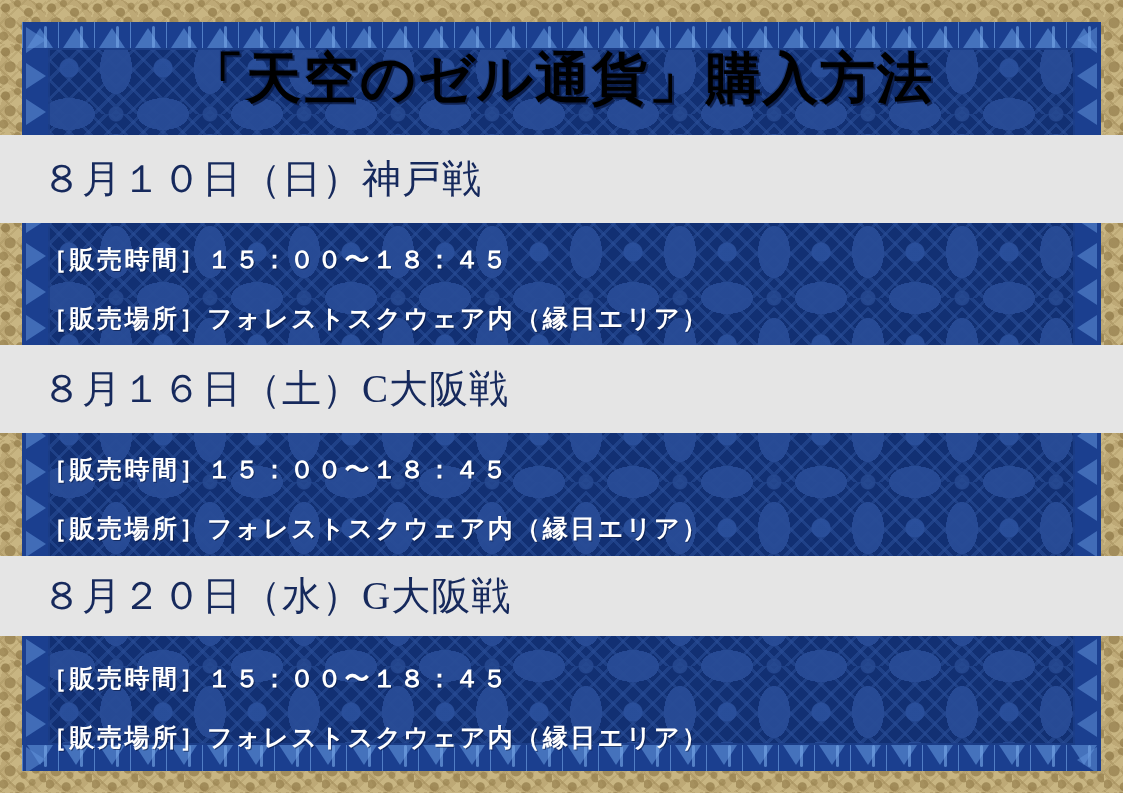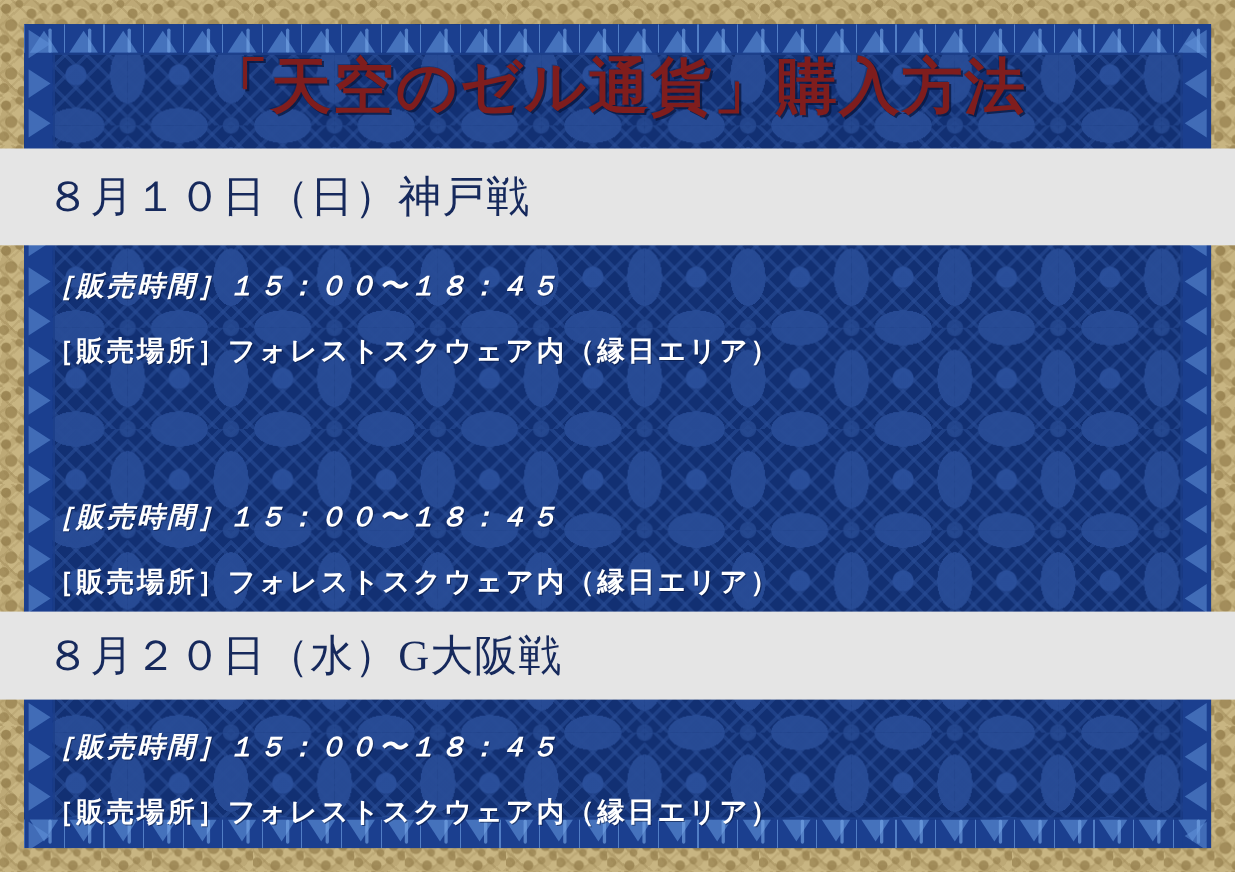--- a/index.html
+++ b/index.html
@@ -128,21 +128,21 @@
 
   
   .content { position:absolute; inset:0; }
 
   
   .title-area {
     position:absolute; left:0; right:0; top:22px; height:113px;
     display:flex; align-items:center; justify-content:center;
   }
   .title-text {
-    color:#7f1d1d;
+    color:#000000;
     font-size:55px;
     font-weight:bold;
     letter-spacing:2px;
     text-shadow:2px 2px 0 rgba(8,22,60,.75), -1px -1px 0 rgba(8,22,60,.35);
     white-space:nowrap;
   }
 
   
   .date-band {
     position:absolute; left:0; right:0;
@@ -172,21 +172,21 @@
 
   
   #band-1 { top:135px; height:88px; }
   #band-2 { top:345px; height:88px; }
   #band-3 { top:556px; height:80px; }
 
   #info-1 { top:223px; height:122px; }
   #info-2 { top:433px; height:123px; }
   #info-3 { top:642px; height:125px; }
 
-  .info-block .info-line:nth-child(1) { padding-top:20px;font-style:italic; }
+  .info-block .info-line:nth-child(1) { padding-top:20px; }
   .info-block .info-line:nth-child(2) { padding-top:26px; }
 </style>
 </head>
 <body>
 
 <div id="poster">
 
   <div class="gold-frame"></div>
 
   <div class="blue-panel">
@@ -378,20 +378,23 @@
     </div>
 
     <div class="date-band" id="band-1">
       <div class="date-text">８月１０日（日）神戸戦</div>
     </div>
     <div class="info-block" id="info-1">
       <div class="info-line">［販売時間］１５：００〜１８：４５</div>
       <div class="info-line">［販売場所］フォレストスクウェア内（縁日エリア）</div>
     </div>
 
+    <div class="date-band" id="band-2">
+      <div class="date-text">８月１６日（土）C大阪戦</div>
+    </div>
     <div class="info-block" id="info-2">
       <div class="info-line">［販売時間］１５：００〜１８：４５</div>
       <div class="info-line">［販売場所］フォレストスクウェア内（縁日エリア）</div>
     </div>
 
     <div class="date-band" id="band-3">
       <div class="date-text">８月２０日（水）G大阪戦</div>
     </div>
     <div class="info-block" id="info-3">
       <div class="info-line">［販売時間］１５：００〜１８：４５</div>

